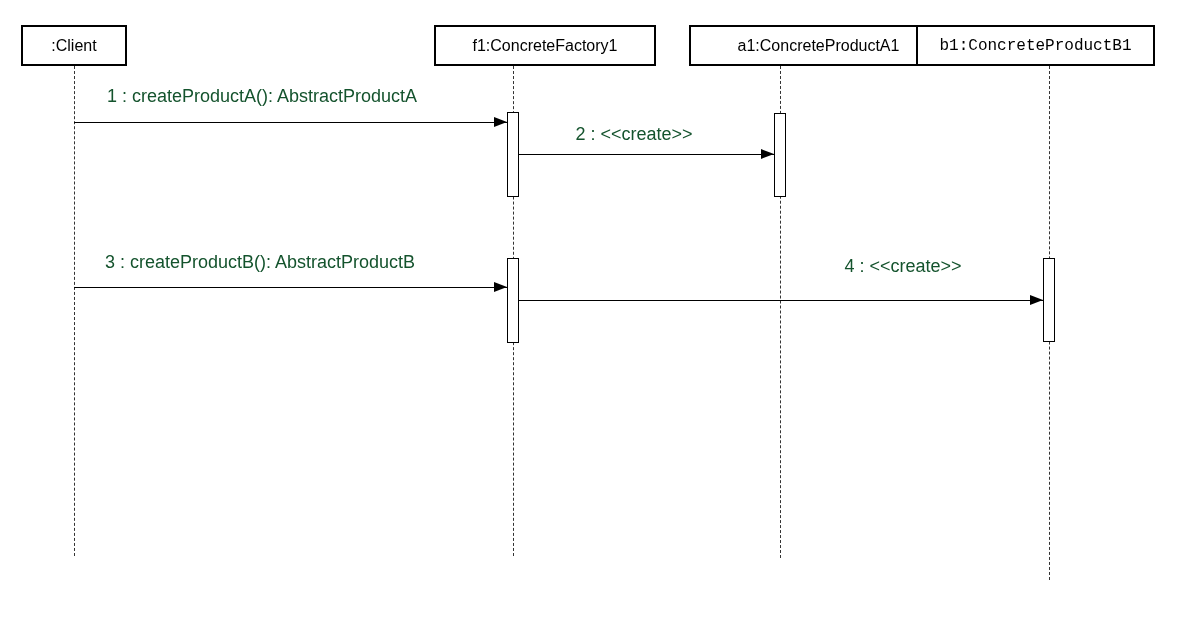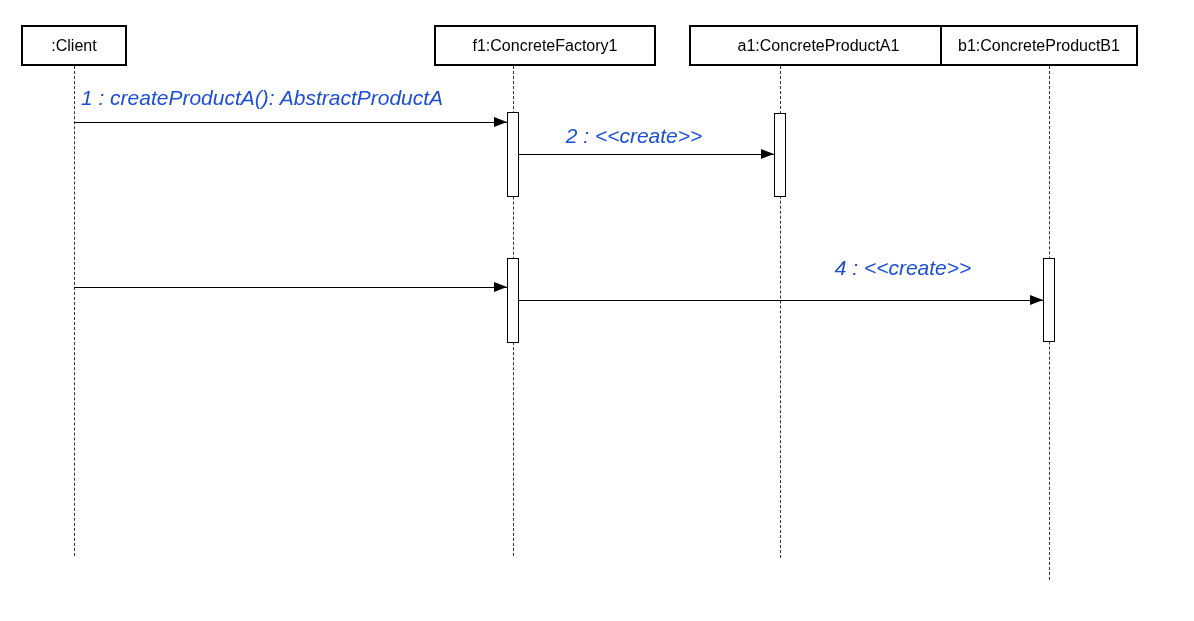--- a/index.html
+++ b/index.html
@@ -26,21 +26,21 @@
     display: flex;
     align-items: center;
     justify-content: center;
     font-size: 16px;
     color: #000000;
     white-space: nowrap;
   }
   .head-client   { left: 21px;  width: 106px; }
   .head-factory  { left: 414px; width: 222px; margin-left: 20px; }
   .head-productA { left: 673px; width: 259px; margin-left: 16px; }
-  .head-productB { left: 940px; width: 198px; }
+  .head-productB { left: 916px; width: 239px; font-family: Liberation Mono, monospace; }
 
   
   .lifeline {
     position: absolute;
     width: 0;
     border-left: 1px dashed #333333;
   }
   .line-client   { left: 74px;   top: 66px; height: 490px; }
   .line-factory  { left: 513px;  top: 66px; height: 490px; }
   .line-productA { left: 780px;  top: 66px; height: 492px; }
@@ -79,24 +79,23 @@
   .msg2-head { left: 761px; top: 149px; }
   .msg3-line { left: 74px;  top: 287px; width: 433px; }
   .msg3-head { left: 494px; top: 282px; }
   .msg4-line { left: 519px; top: 300px; width: 524px; }
   .msg4-head { left: 1030px; top: 295px; }
 
   
   .msg-label {
     position: absolute;
     transform: translateX(-50%);
-    font-size: 21px;
-    color: #1d4ed8;
+    font-size: 18px;
+    color: #14532d;
     white-space: nowrap;
-    font-style: italic;
   }
   .msg1-label { left: 262px; top: 86px;  }
   .msg2-label { left: 634px; top: 124px; }
   .msg3-label { left: 260px; top: 252px; }
   .msg4-label { left: 903px; top: 256px; }
 </style>
 </head>
 <body>
 
 <div class="canvas">
@@ -125,20 +124,21 @@
   <div class="activation act-productB"></div>
 
   <div class="msg-label msg1-label">1 : createProductA(): AbstractProductA</div>
   <div class="msg-line msg1-line"></div>
   <div class="arrowhead msg1-head"></div>
 
   <div class="msg-label msg2-label">2 : &lt;&lt;create&gt;&gt;</div>
   <div class="msg-line msg2-line"></div>
   <div class="arrowhead msg2-head"></div>
 
+  <div class="msg-label msg3-label">3 : createProductB(): AbstractProductB</div>
   <div class="msg-line msg3-line"></div>
   <div class="arrowhead msg3-head"></div>
 
   <div class="msg-label msg4-label">4 : &lt;&lt;create&gt;&gt;</div>
   <div class="msg-line msg4-line"></div>
   <div class="arrowhead msg4-head"></div>
 
 </div>
 
 </body></html>

